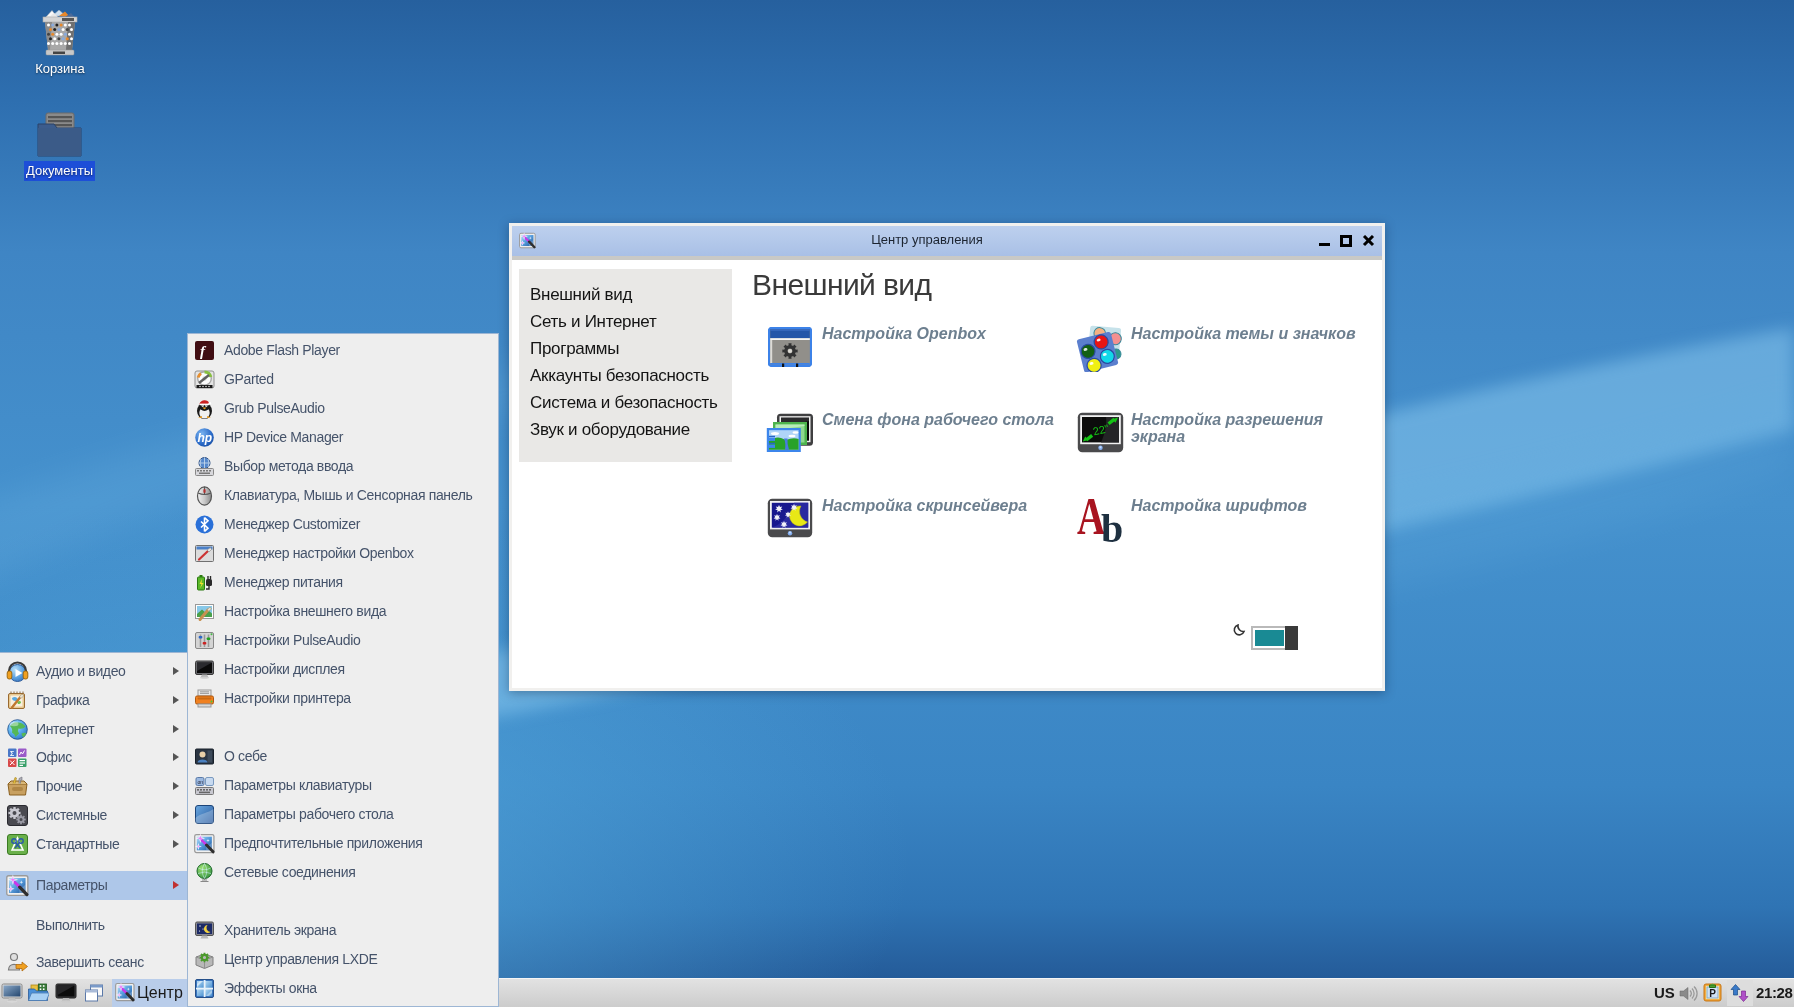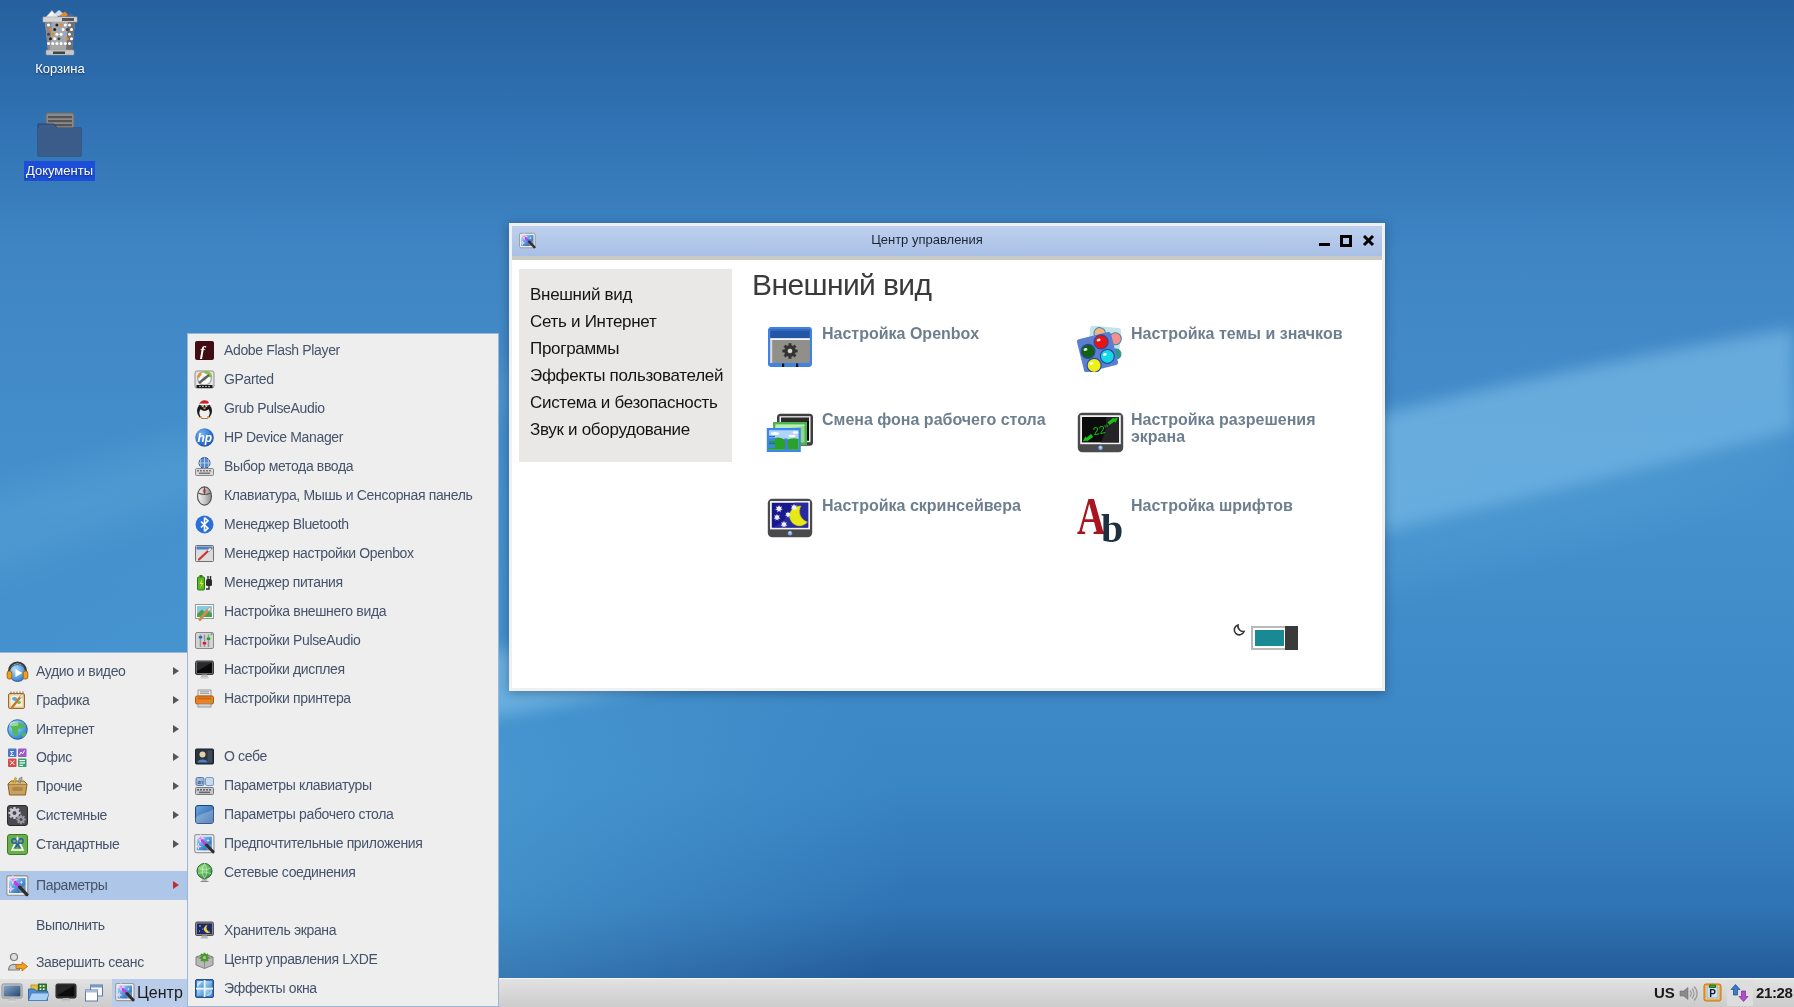--- a/index.html
+++ b/index.html
@@ -16,21 +16,21 @@
        background:#f1f0ee;z-index:2;box-shadow:0 2px 10px rgba(0,20,50,.35);}
   .tbar{position:absolute;left:3px;right:3px;top:3px;height:30px;
         background:linear-gradient(#bdd0ee,#a9c0e6);}
   .tstrip{position:absolute;left:3px;right:3px;top:33px;height:4px;background:#c9c9c6;}
   .wcontent{position:absolute;left:3px;right:3px;top:37px;bottom:3px;background:#ffffff;}
   .ttext{position:absolute;top:6px;left:0;width:830px;text-align:center;
          font-size:13px;color:#1c2430;}
   .sidebar{position:absolute;left:7px;top:9px;width:213px;height:193px;background:#e9e8e6;}
   .sbitem{position:absolute;left:11px;height:27px;line-height:27px;font-size:17px;color:#141414;white-space:nowrap;letter-spacing:-0.3px;}
   .heading{position:absolute;font-size:30px;color:#3a3a3a;letter-spacing:-0.6px;line-height:30px;}
-  .citem-label{position:absolute;font-size:16px;font-weight:bold;color:#6d7f8f;line-height:17px;width:260px;}
+  .citem-label{position:absolute;font-size:16px;font-weight:bold;color:#6d7f8f;line-height:17px;width:260px;font-style:italic;}
   
   .menuL{position:absolute;left:0;top:652px;width:187px;height:327px;background:#eeeeee;
          border-top:1px solid #9db6d4;box-sizing:border-box;z-index:4;}
   .menuR{position:absolute;left:187px;top:333px;width:312px;height:674px;background:#eeeeee;
          border:1px solid #9db6d4;box-sizing:border-box;z-index:4;}
   .mrow{position:absolute;height:29px;width:100%;}
   .mico{position:absolute;top:50%;margin-top:-11px;}
   .mtxt{position:absolute;font-size:14px;color:#45536a;line-height:29px;white-space:nowrap;letter-spacing:-0.35px;}
   .arr{position:absolute;right:8px;top:10px;width:0;height:0;
        border-left:6px solid #555;border-top:4.5px solid transparent;border-bottom:4.5px solid transparent;}
@@ -162,21 +162,21 @@
       <rect x="23.5" y="1.5" width="9" height="9" fill="none" stroke="#000" stroke-width="3"></rect>
       <path d="M46 1 L55 10 M55 1 L46 10" stroke="#000" stroke-width="3"></path>
     </svg>
   </div>
   <div class="tstrip"></div>
   <div class="wcontent">
     <div class="sidebar">
       <div class="sbitem" style="top:12px">Внешний вид</div>
       <div class="sbitem" style="top:39px">Сеть и Интернет</div>
       <div class="sbitem" style="top:66px">Программы</div>
-      <div class="sbitem" style="top:93px">Эффекты пользователей</div>
+      <div class="sbitem" style="top:93px">Аккаунты безопасность</div>
       <div class="sbitem" style="top:120px">Система и безопасность</div>
       <div class="sbitem" style="top:147px">Звук и оборудование</div>
     </div>
     <div class="heading" style="left:240px;top:10px;">Внешний вид</div>
 
     <svg class="abs" style="left:256px;top:67px" width="44" height="40" viewBox="0 0 44 40">
       <rect x="1" y="1" width="42" height="38" rx="2.5" fill="#918f8a" stroke="#3c82e8" stroke-width="2.2"></rect>
       <rect x="2.2" y="2.2" width="39.6" height="9" fill="#2456a8"></rect>
       <path d="M2.2 2.2 L41.8 2.2 L41.8 3.8 L2.2 3.8 Z" fill="#3a6cc0"></path>
       <rect x="2.2" y="11.2" width="39.6" height="1.8" fill="#f4f4f4"></rect>
@@ -495,21 +495,21 @@
         <path d="M10.5 1.8 L10.5 9 M4 8 Q10.5 11 17 8" stroke="#555" stroke-width="1.1" fill="none"></path>
         <rect x="9.4" y="4" width="2.2" height="4" rx="1.1" fill="#b03030"></rect>
       </svg>
       <div class="mtxt" style="left:36px">Клавиатура, Мышь и Сенсорная панель</div>
     </div>
 <div class="mrow" style="top:176px">
       <svg class="mico" style="left:6px" width="21" height="21" viewBox="0 0 21 21">
         <circle cx="10.5" cy="10.5" r="9" fill="#2a70d8"></circle>
         <path d="M10.5 3.5 L10.5 17.5 M10.5 3.5 L14 6.8 L7 13.5 M10.5 17.5 L14 14.2 L7 7.5" stroke="#fff" stroke-width="1.6" fill="none"></path>
       </svg>
-      <div class="mtxt" style="left:36px">Менеджер Bluetooth</div>
+      <div class="mtxt" style="left:36px">Менеджер Customizer</div>
     </div>
 <div class="mrow" style="top:205px">
       <svg class="mico" style="left:6px" width="21" height="21" viewBox="0 0 21 21">
         <rect x="1.5" y="2.5" width="18" height="16" rx="1" fill="#dcdcdc" stroke="#707070"></rect>
         <rect x="2.5" y="3.5" width="16" height="3" fill="#4a80c8"></rect>
         <path d="M5 16.5 L14 8" stroke="#cc3333" stroke-width="2.2" stroke-linecap="round"></path>
         <path d="M13 7 L16.5 4.5 L17.5 6.5 L15 9 Z" fill="#e8e8e8" stroke="#888" stroke-width="0.6"></path>
       </svg>
       <div class="mtxt" style="left:36px">Менеджер настройки Openbox</div>
     </div>

